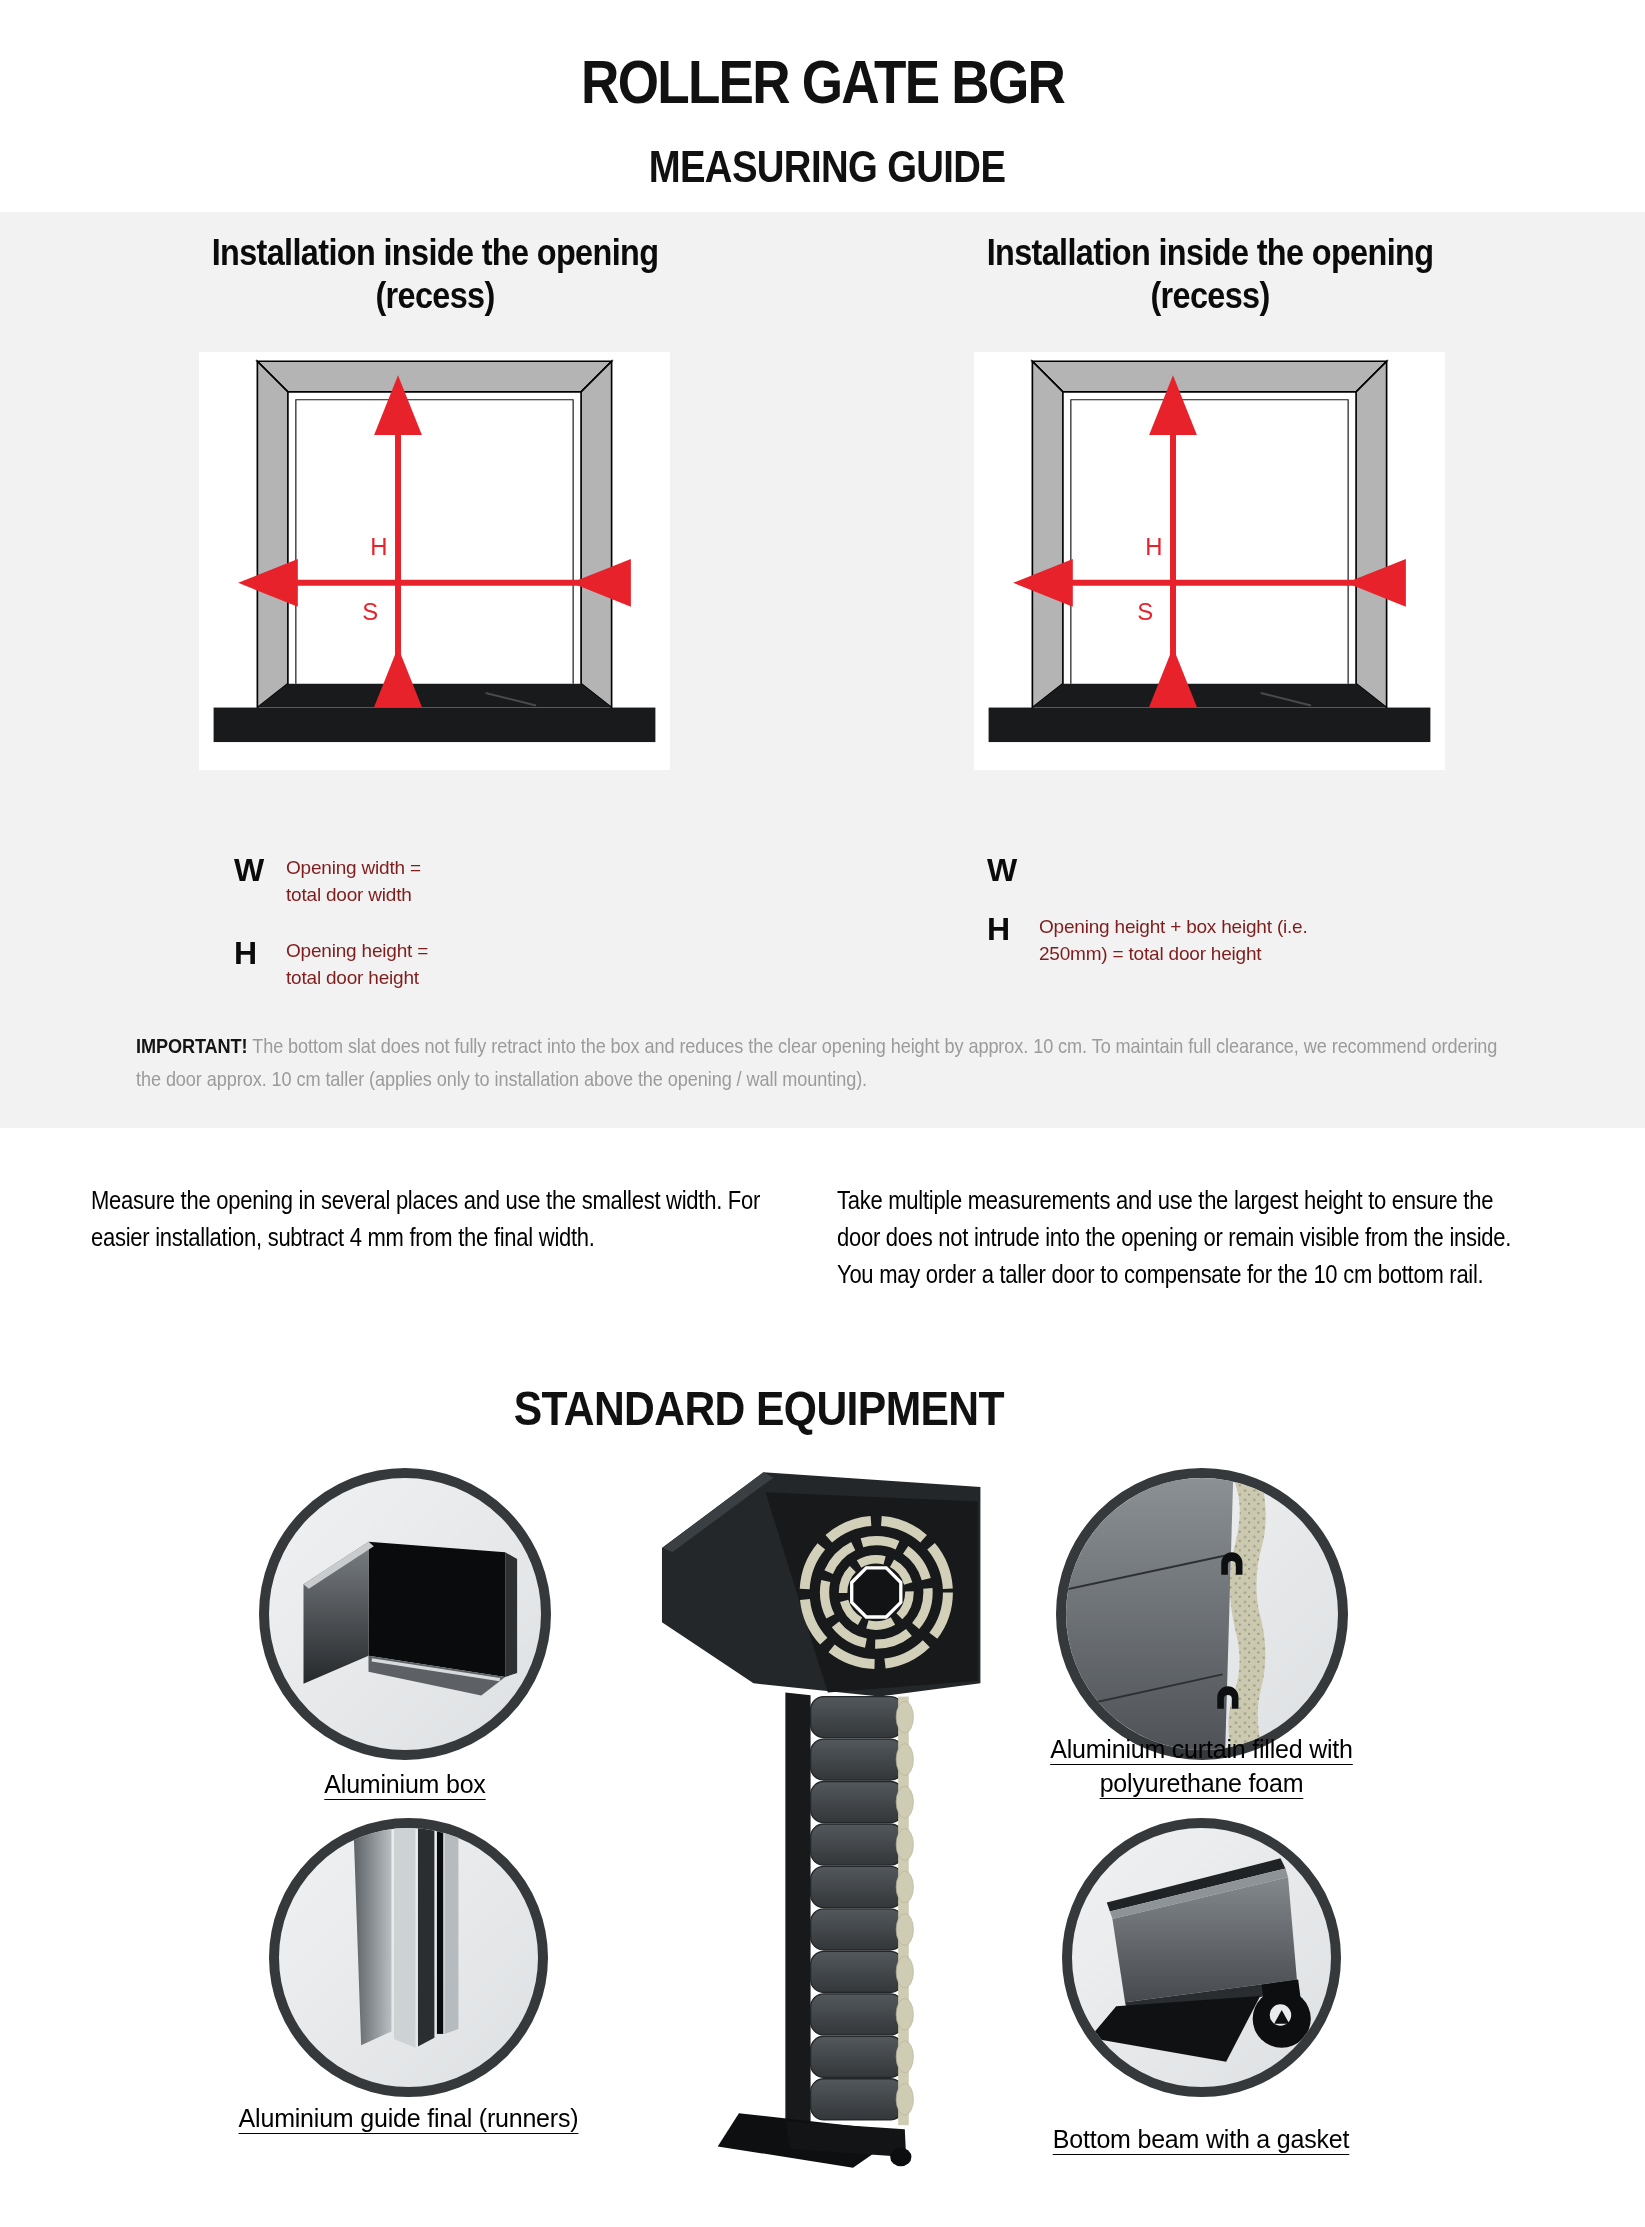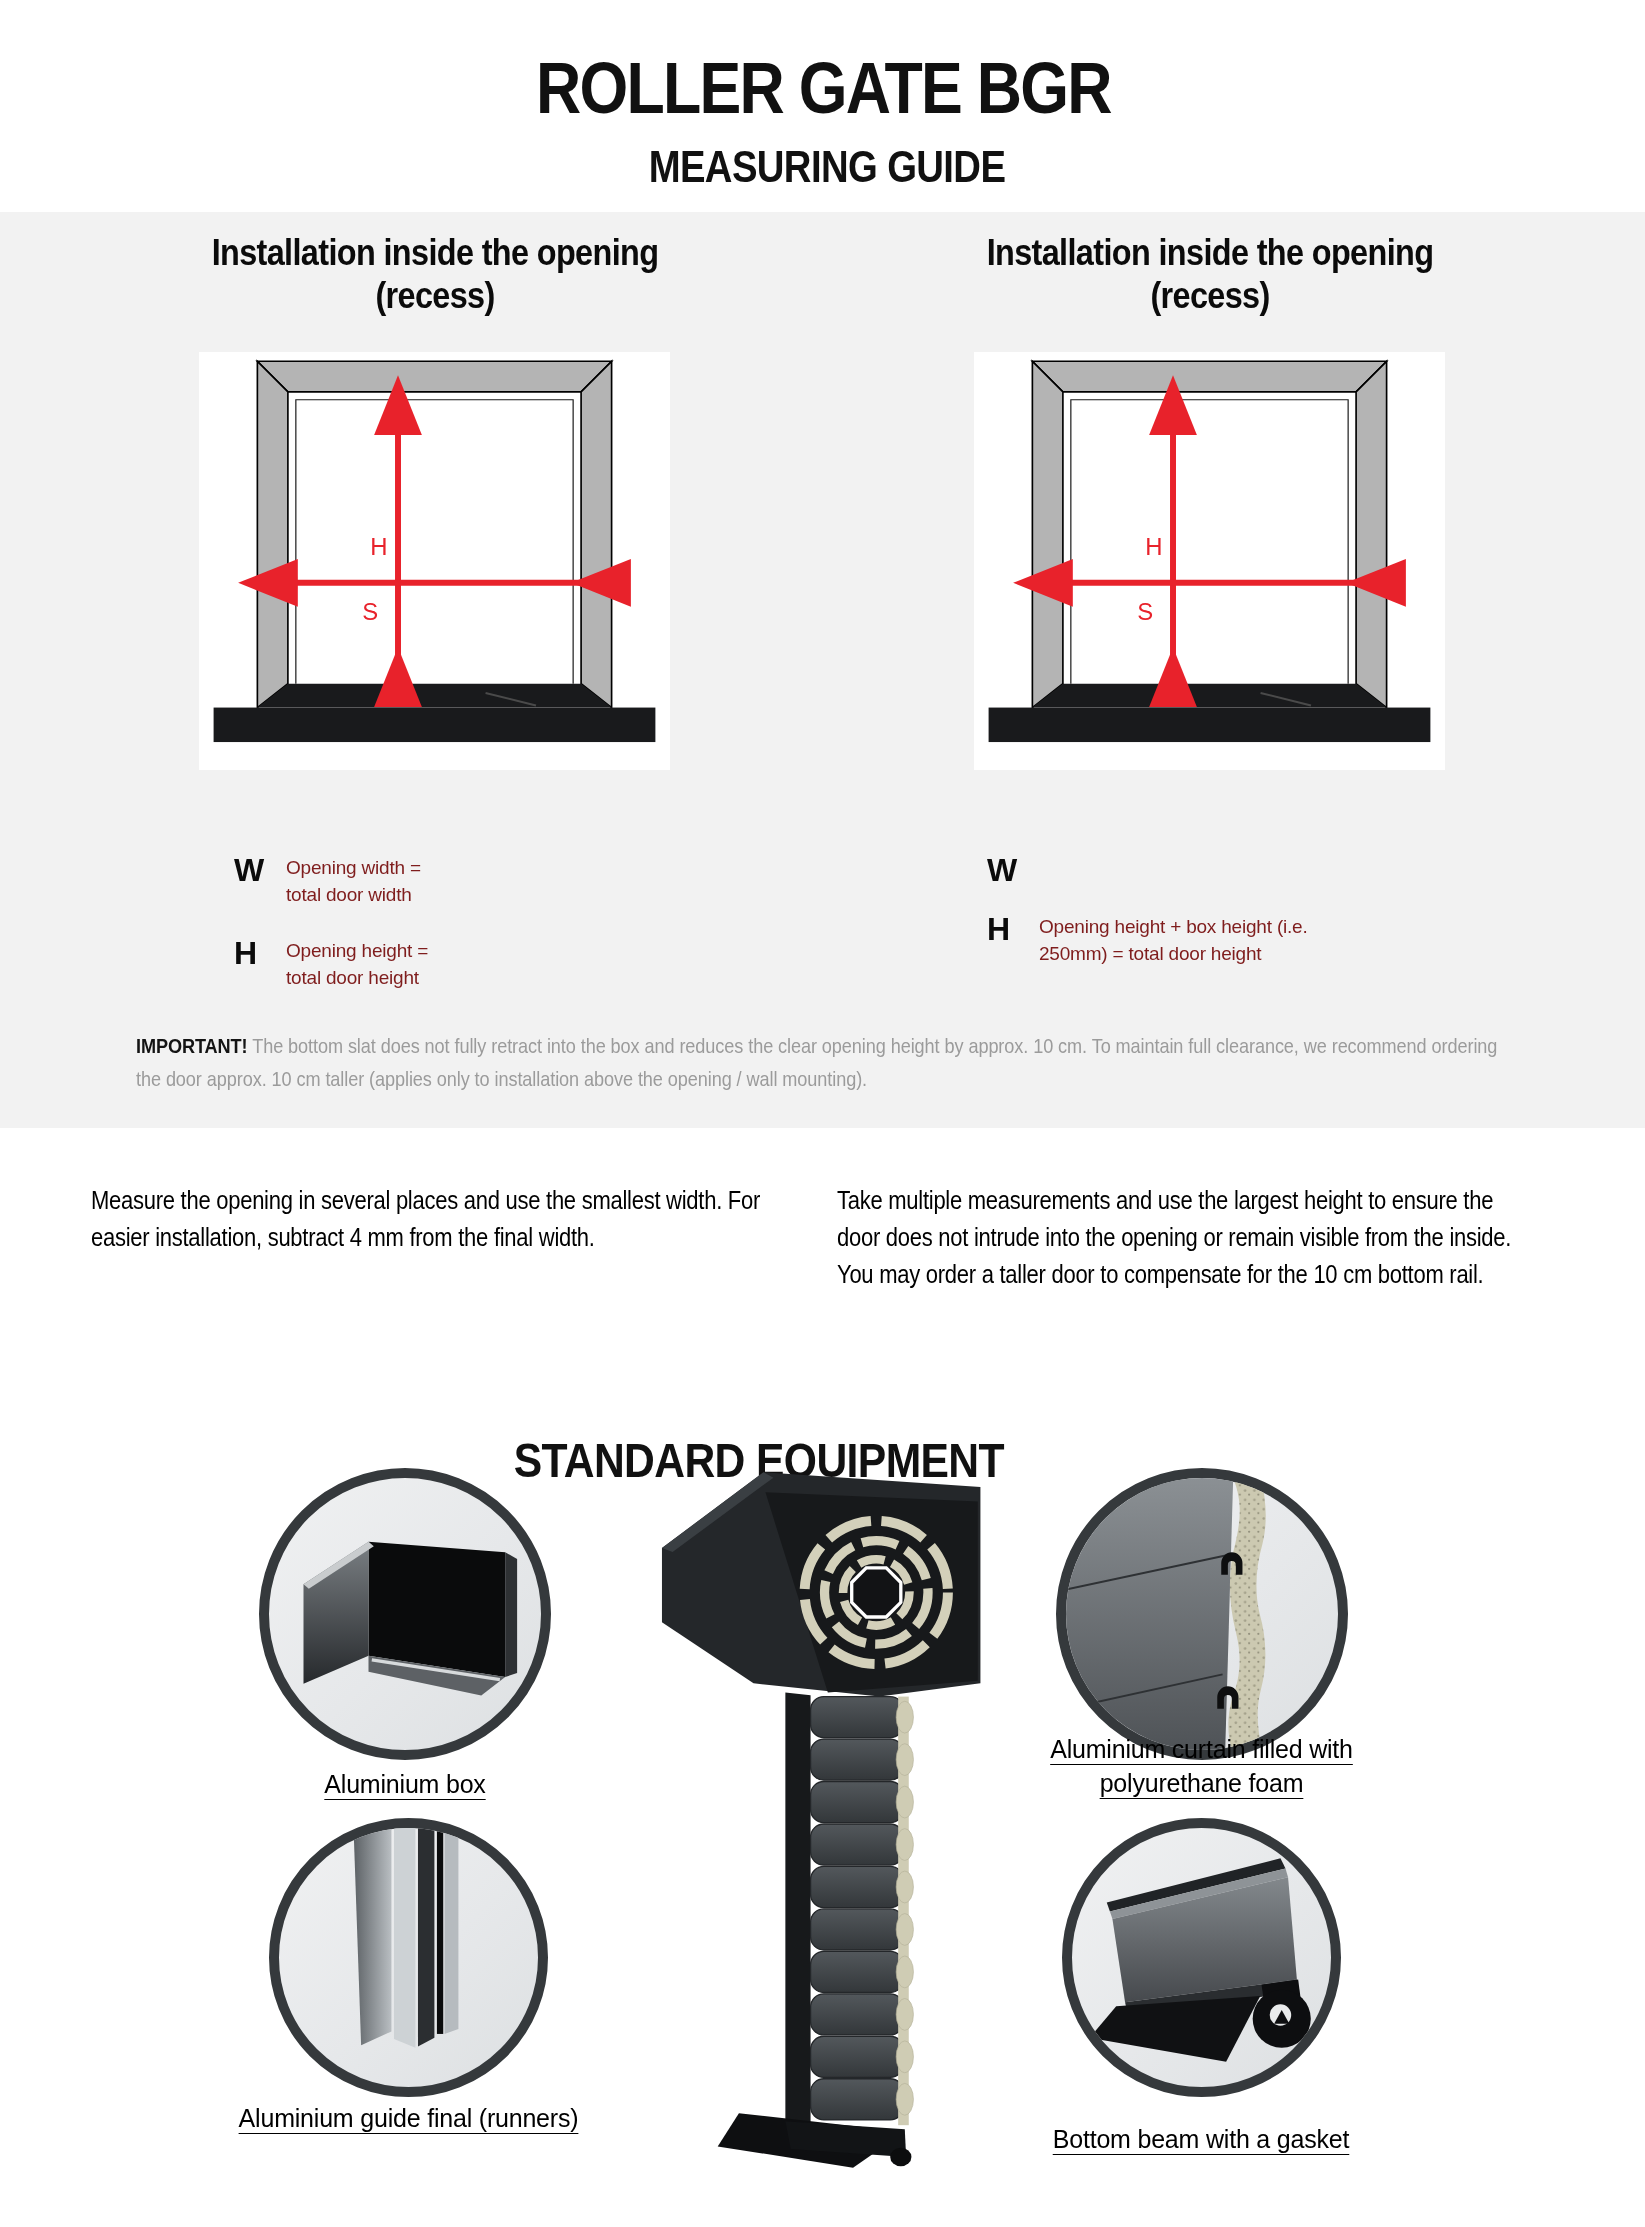--- a/index.html
+++ b/index.html
@@ -2,21 +2,21 @@
 <html style="font-size:10.6px"><head>
 <meta charset="utf-8">
 <style>
   html,body{margin:0;padding:0;background:#ffffff;}
   .page{position:relative;width:1646px;height:2227px;background:#ffffff;overflow:hidden;
         font-family:"Liberation Sans","DejaVu Sans",sans-serif;color:#111;}
   .abs{position:absolute;}
   .ctr{text-align:center;}
   .condense-c{display:inline-block;transform:scaleX(0.87);transform-origin:50% 0;white-space:nowrap;}
   .condense-b{transform:scaleX(0.88);transform-origin:0 0;}
-  .h1{top:52px;left:0;width:1646px;font-size:72px;font-weight:bold;letter-spacing:-2px;line-height:1;}
+  .h1{top:52px;left:0;width:1646px;font-size:61px;font-weight:bold;letter-spacing:-2px;line-height:1;}
   .h2{top:145px;left:4px;width:1646px;font-size:44px;font-weight:bold;letter-spacing:-0.7px;line-height:1;}
   .band{top:212px;left:0;width:1646px;height:916px;background:#f2f2f2;}
   .col-heading{font-size:36px;font-weight:bold;line-height:1.2;letter-spacing:-0.7px;color:#0b0b0b;}
   .col-heading-wrap{width:518px;transform:scaleX(0.9);transform-origin:50% 0;}
   .ch-left{top:231px;left:176px;}
   .ch-right{top:231px;left:951px;}
   .card{width:471px;height:418px;background:#ffffff;}
   .card-left{top:352px;left:199px;}
   .card-right{top:352px;left:974px;}
   .legend{width:464px;}
@@ -24,21 +24,21 @@
   .legend-right{top:855px;left:987px;}
   .legend-row{display:flex;gap:12px;margin-bottom:29px;align-items:flex-start;}
   .legend-symbol{width:40px;font-size:32px;font-weight:bold;color:#0b0b0b;line-height:0.95;letter-spacing:-1.3px;}
   .legend-text{font-size:19px;color:#7f1d1d;line-height:1.42;white-space:pre-line;letter-spacing:-0.2px;}
   .important{top:1030px;left:136px;width:1553px;}
   .important p{margin:0;font-size:20.6px;line-height:1.6;color:#9b9b9b;letter-spacing:-0.1px;}
   .important-label{font-weight:bold;color:#141414;}
   .note{font-size:25px;line-height:1.48;color:#000000;letter-spacing:-0.3px;}
   .note-left{top:1182px;left:91px;width:783px;}
   .note-right{top:1182px;left:837px;width:783px;}
-  .eq-heading{top:1436px;left:0;width:1518px;font-size:49px;font-weight:bold;letter-spacing:-0.7px;line-height:1;}
+  .eq-heading{top:1384px;left:0;width:1518px;font-size:49px;font-weight:bold;letter-spacing:-0.7px;line-height:1;}
   .circle{border-radius:50%;border:10px solid #35393c;box-sizing:border-box;
           background:linear-gradient(135deg,#f0f1f2 0%,#e6e8ea 55%,#dde0e2 100%);overflow:hidden;}
   .c1{top:1468px;left:259px;width:292px;height:292px;}
   .c2{top:1468px;left:1056px;width:292px;height:292px;}
   .c3{top:1818px;left:269px;width:279px;height:279px;}
   .c4{top:1818px;left:1062px;width:279px;height:279px;}
   .circle svg{width:100%;height:100%;display:block;}
   .eq-label{font-size:25px;color:#000000;line-height:1.35;letter-spacing:-0.2px;text-align:center;
             text-decoration:underline;text-decoration-thickness:1.3px;text-underline-offset:6px;}
   .l1{top:1768px;left:239px;width:332px;}

